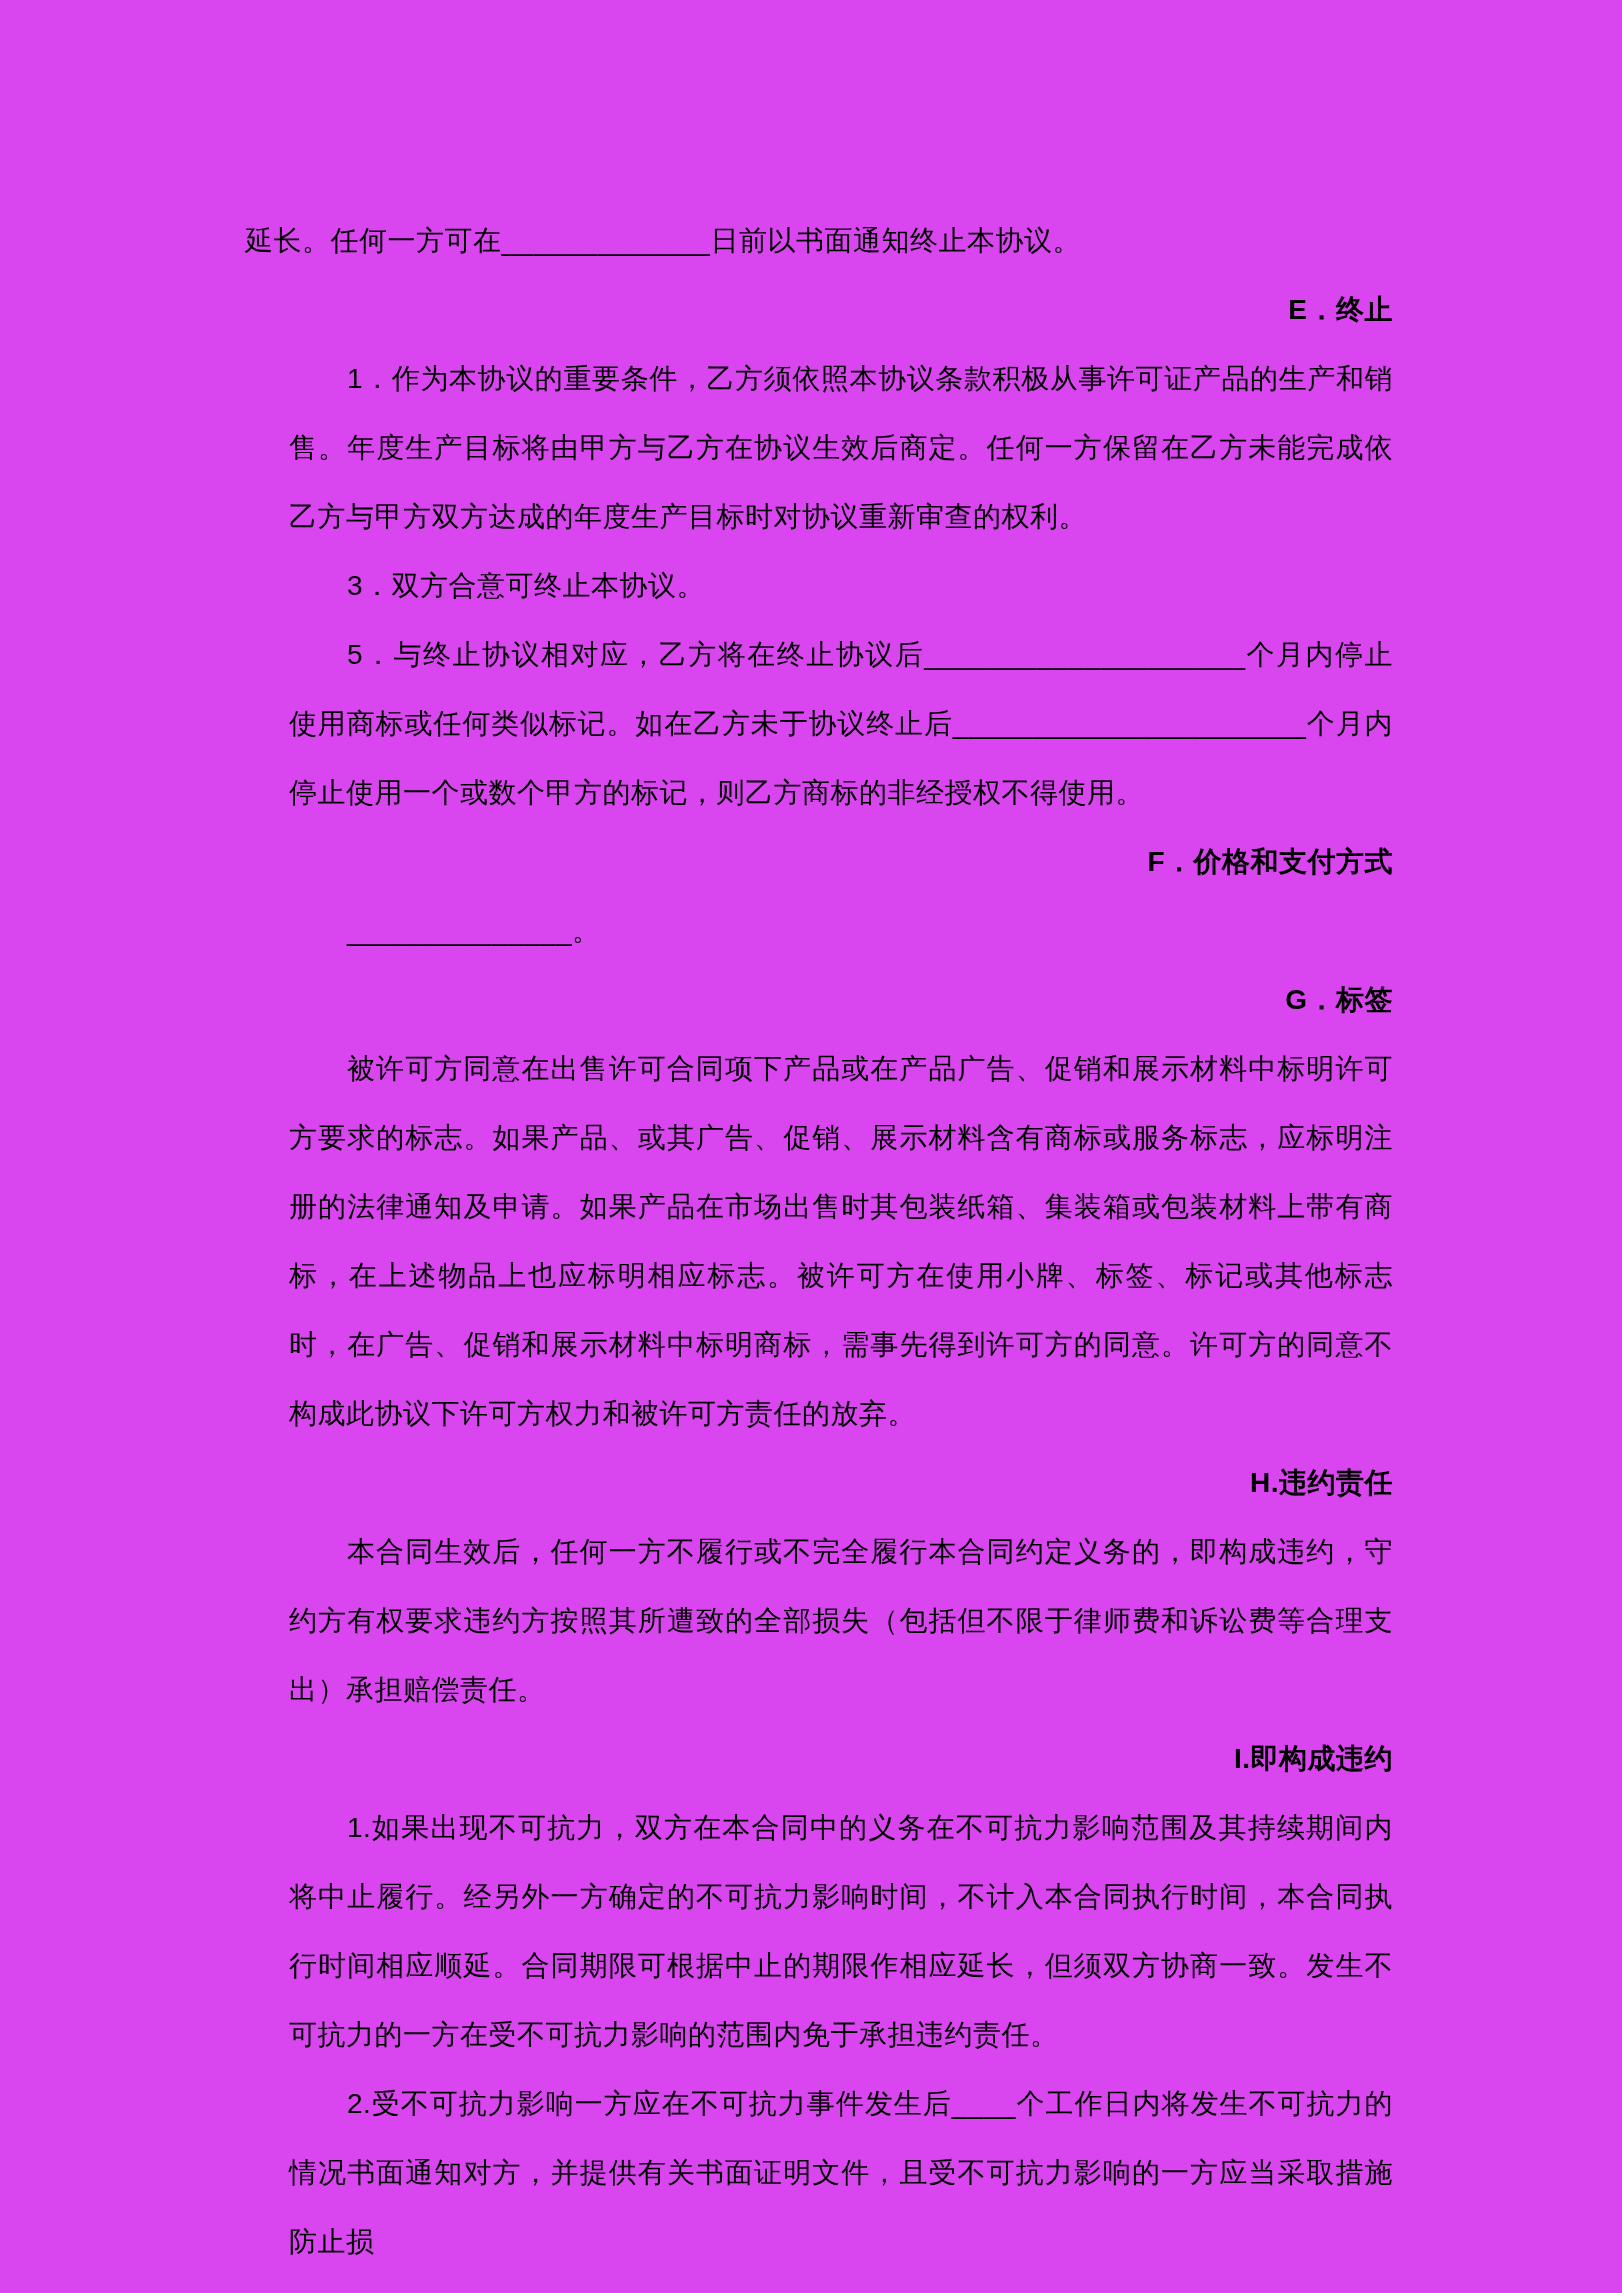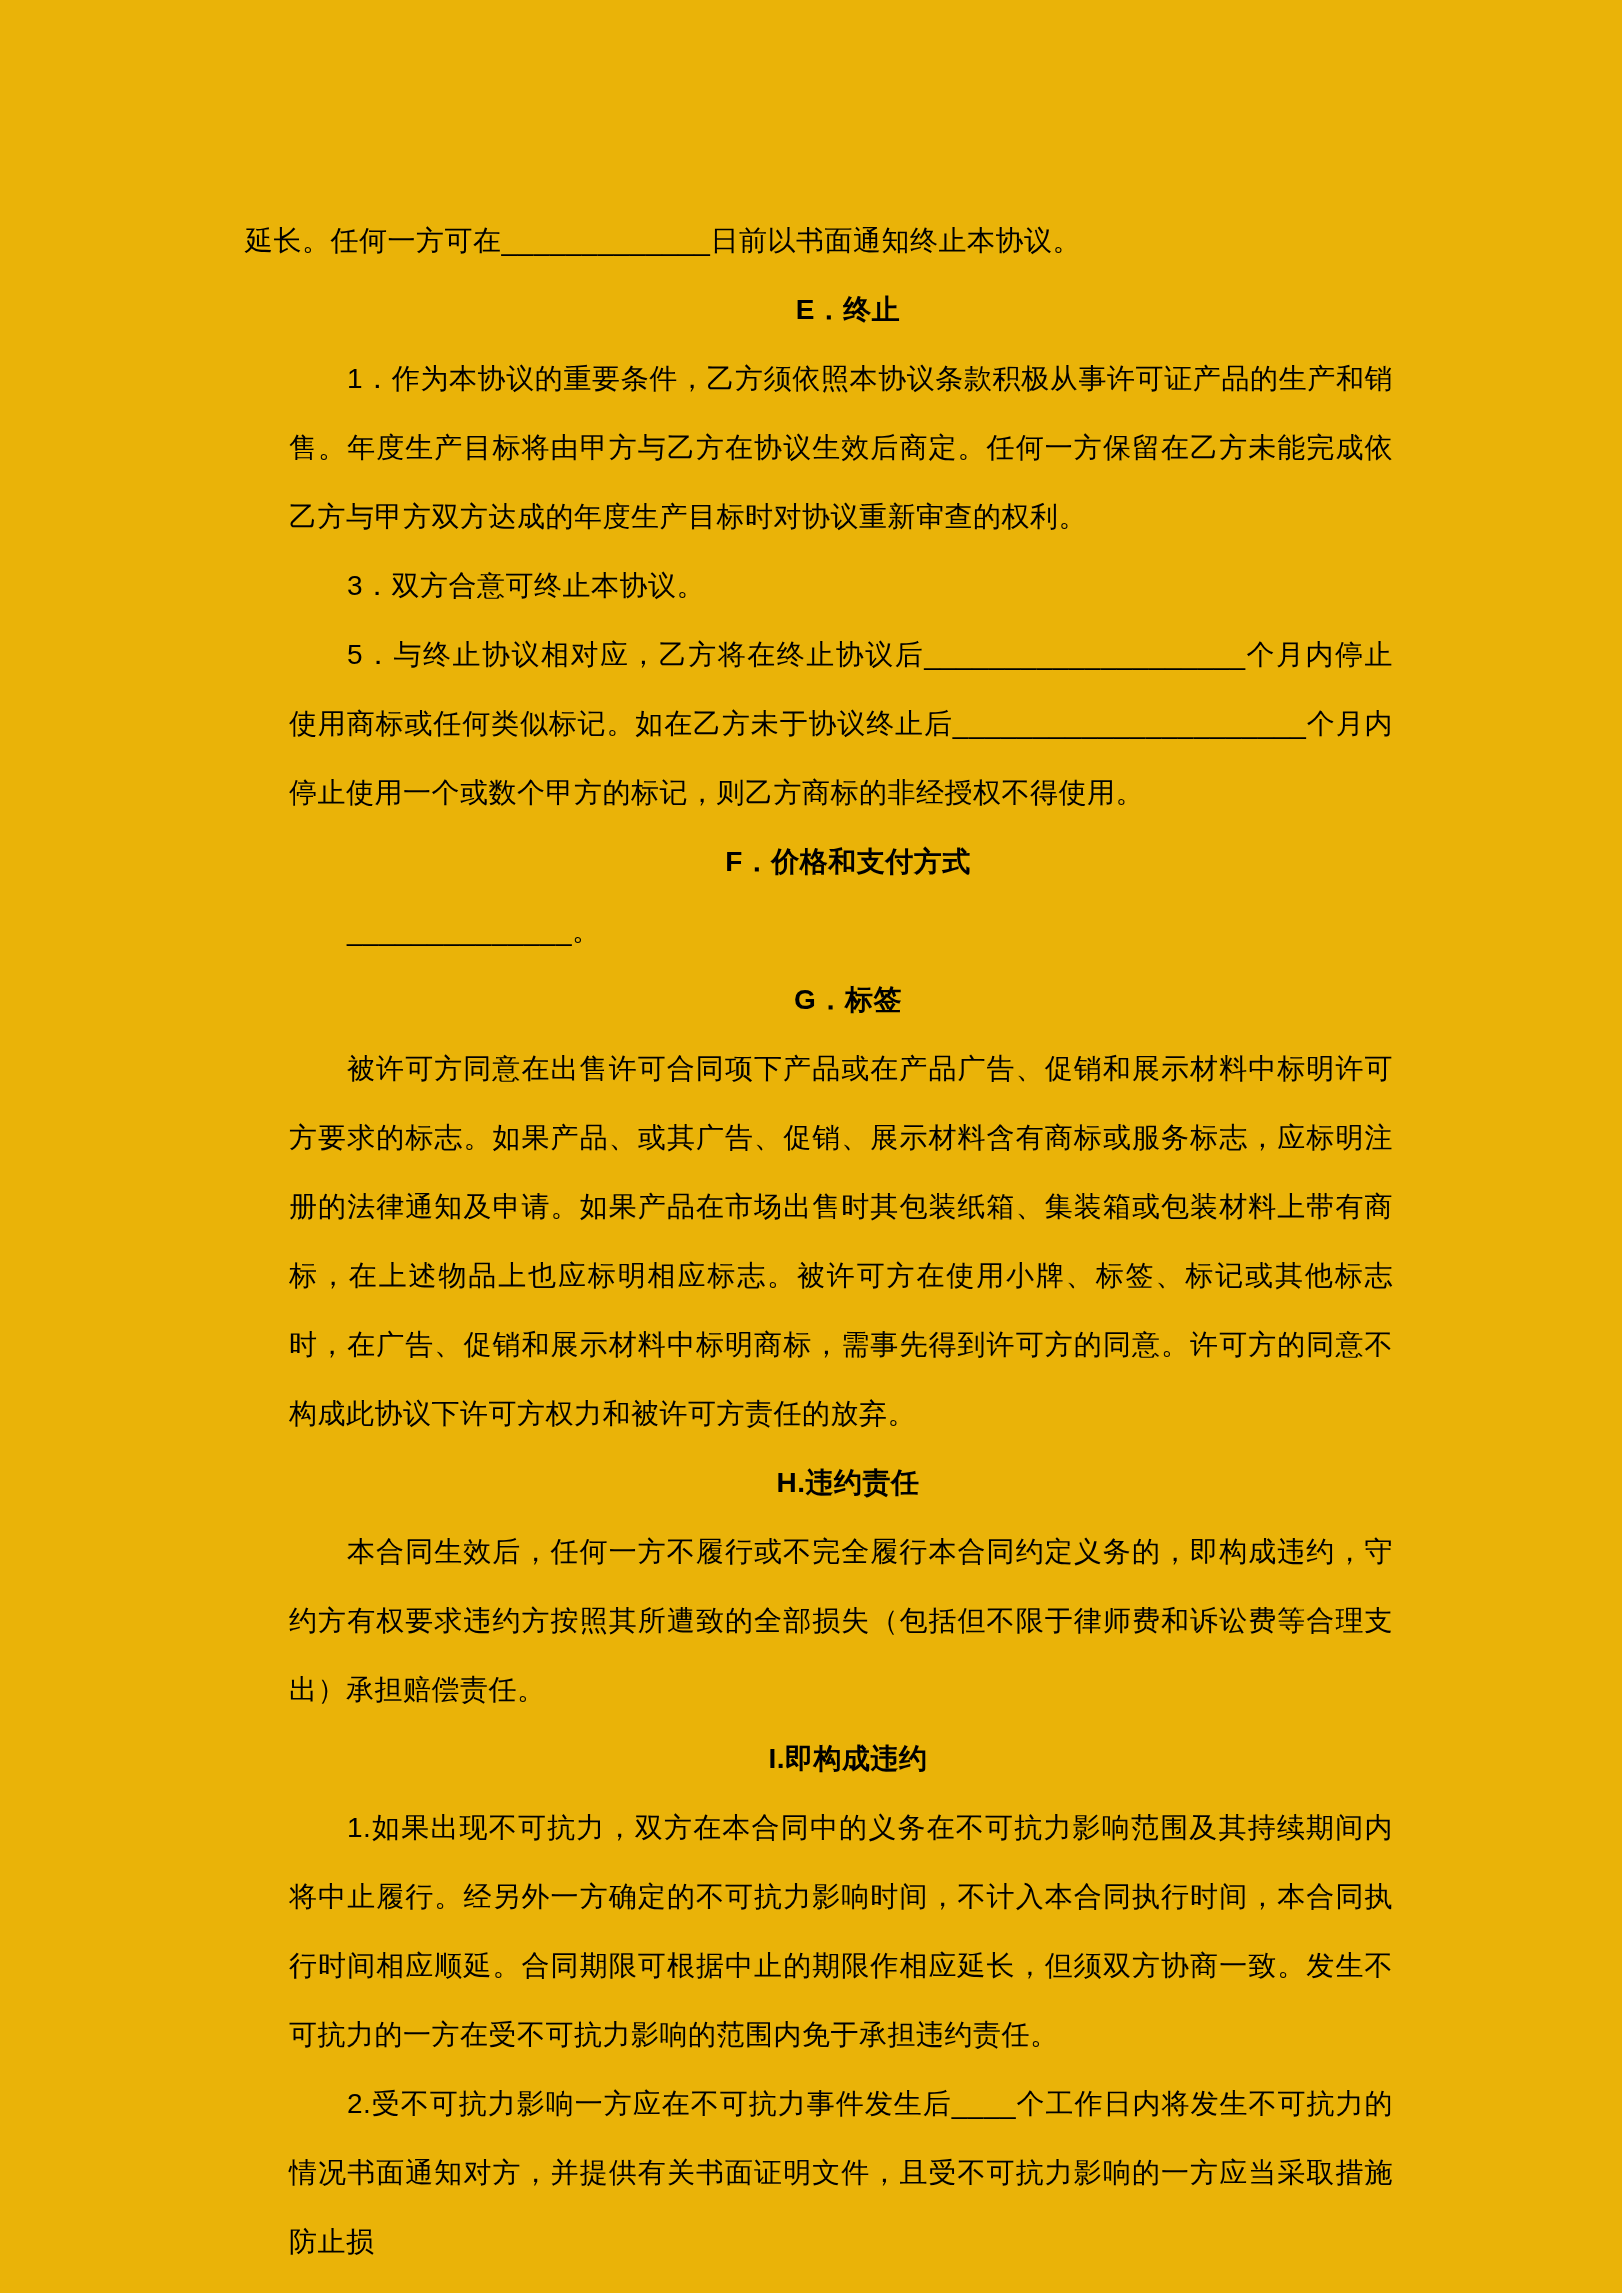--- a/index.html
+++ b/index.html
@@ -5,21 +5,21 @@
   html, body {
     margin: 0;
     padding: 0;
     background: #ffffff;
   }
   .page {
     position: relative;
     width: 1623px;
     height: 2294px;
     box-sizing: border-box;
-    background: #eab308;
+    background: #d946ef;
     padding: 206px 230px 0 245px;
     overflow: hidden;
     font-family: "Liberation Sans", sans-serif;
     color: #000000;
   }
   .doc-body p {
     margin: 0;
     font-size: 28px;
     line-height: 69px;
     letter-spacing: 0.5px;
@@ -30,21 +30,21 @@
   .doc-body p.body {
     text-indent: 0;
   }
   .doc-body p.body-indent {
     text-indent: 58px;
     margin-left: 44px;
   }
   .doc-body p.heading {
     font-weight: bold;
     text-indent: 58px;
-    text-align: center;
+    text-align: right;
   }
 </style>
 </head>
 <body>
 
 <div class="page">
   <div class="doc-body">
       <p class="body">延长。任何一方可在_____________日前以书面通知终止本协议。</p>
       <p class="heading">E．终止</p>
       <p class="body-indent">1．作为本协议的重要条件，乙方须依照本协议条款积极从事许可证产品的生产和销售。年度生产目标将由甲方与乙方在协议生效后商定。任何一方保留在乙方未能完成依乙方与甲方双方达成的年度生产目标时对协议重新审查的权利。</p>

